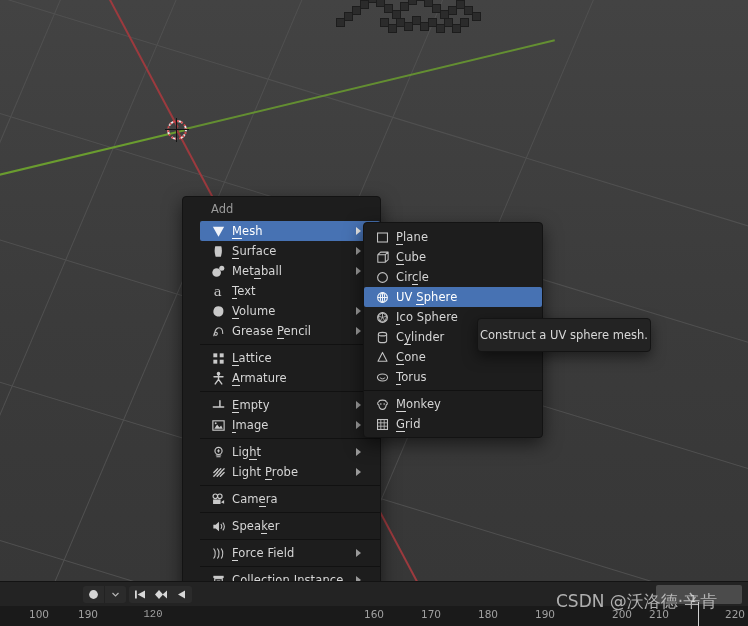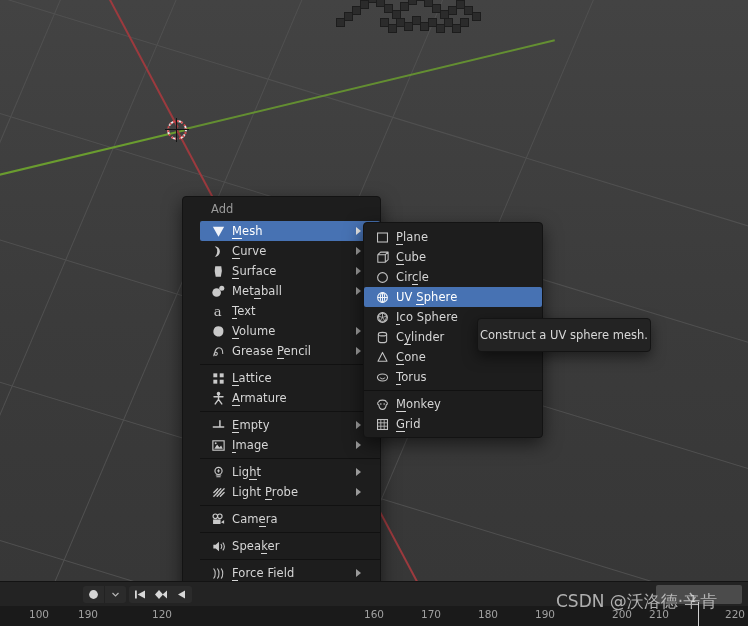--- a/index.html
+++ b/index.html
@@ -169,29 +169,20 @@
           <svg width="15" height="15" viewBox="0 0 16 16">
             <path d="M2 3 H14 L8 13.5 Z" fill="#ffffff"></path>
           </svg>
         </span>
         <span class="lbl"><u>M</u>esh</span>
         <span class="arw"></span>
       </div>
       <div class="mrow">
         <span class="ico">
           <svg width="15" height="15" viewBox="0 0 16 16">
-            <path d="M4 2.5 A7 7 0 0 1 4 13.5 A4.2 4.2 0 0 0 4 2.5 Z" fill="#d8d8d8"></path>
-          </svg>
-        </span>
-        <span class="lbl"><u>C</u>urve</span>
-        <span class="arw"></span>
-      </div>
-      <div class="mrow">
-        <span class="ico">
-          <svg width="15" height="15" viewBox="0 0 16 16">
             <path d="M4.5 2.5 H11 Q12.5 8 10.5 13.5 H5 Q3 8 4.5 2.5 Z" fill="#d8d8d8"></path>
           </svg>
         </span>
         <span class="lbl"><u>S</u>urface</span>
         <span class="arw"></span>
       </div>
       <div class="mrow">
         <span class="ico">
           <svg width="15" height="15" viewBox="0 0 16 16">
             <circle cx="6" cy="9" r="4.6" fill="#d8d8d8"></circle>
@@ -476,21 +467,21 @@
             <path d="M9 1.5 L9 9.5 L2 5.5 Z" fill="#d8d8d8"></path>
           </svg>
       </div>
     </div>
     <div id="tl-box" style="left:656px;top:3px;width:86px;height:19px;"></div>
   </div>
 
   <div id="tl-scrub">
     <span class="tick" style="left:31px;margin-left:8px;">100</span>
     <span class="tick" style="left:88px;">190</span>
-    <span class="tick" style="left:162px;">120</span>
+    <span class="tick" style="left:153px;font-family:Liberation Mono, monospace;">120</span>
     <span class="tick" style="left:374px;">160</span>
     <span class="tick" style="left:431px;">170</span>
     <span class="tick" style="left:488px;">180</span>
     <span class="tick" style="left:545px;">190</span>
     <span class="tick" style="left:622px;">200</span>
     <span class="tick" style="left:659px;">210</span>
     <span class="tick" style="left:735px;">220</span>
     <div id="playhead" style="left:698px;">
       <span class="lbl">1</span>
     </div>

